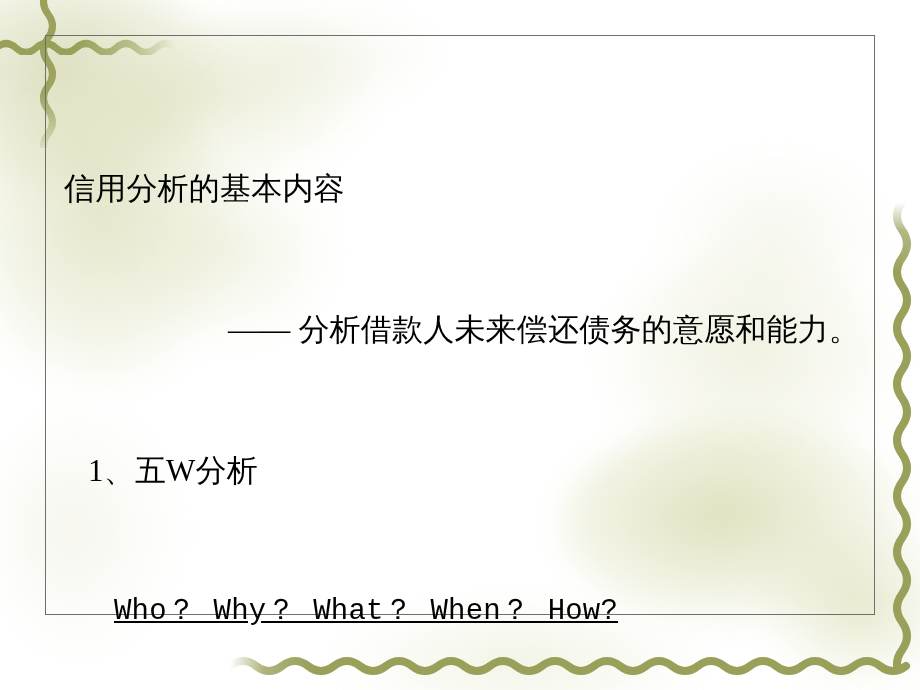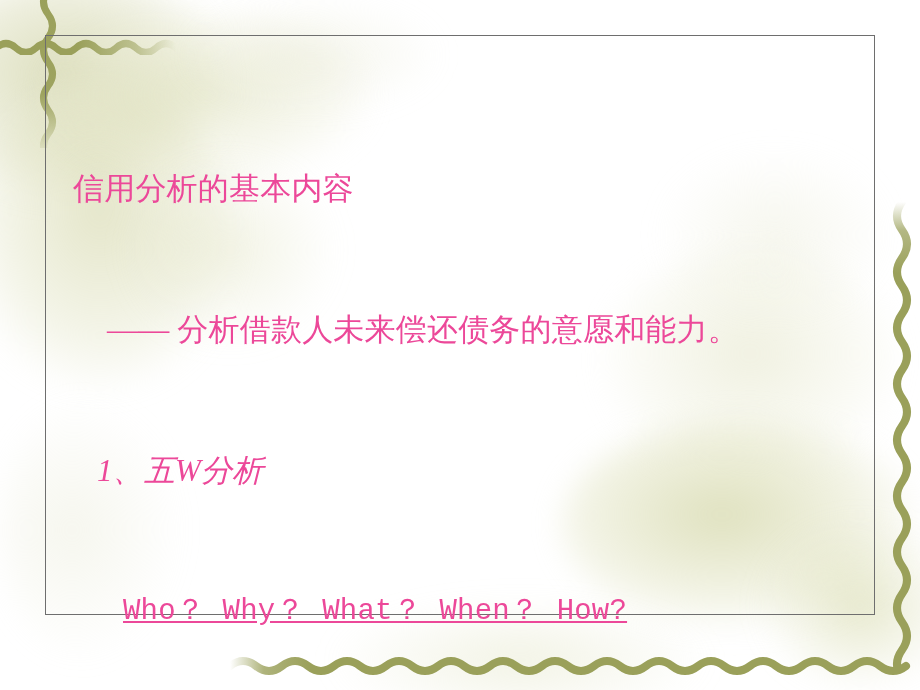--- a/index.html
+++ b/index.html
@@ -60,37 +60,37 @@
     top: 35px;
     width: 830px;
     height: 580px;
     border: 1px solid #6e6e6e;
     box-sizing: border-box;
     background: transparent;
   }
 
   #body-text {
     position: absolute;
-    left: 45px;
+    left: 36px;
     top: 35px;
     width: 830px;
     height: 580px;
     box-sizing: border-box;
     padding: 36px 6px 0 18px;
-    color: #ec4899;
+    color: #000000;
     font-size: 31px;
     line-height: 47px;
     letter-spacing: 0.2px;
     white-space: pre;
   }
   .ln { display: block; white-space: pre; }
 
   .i0 { padding-left: 10px; }
-  .i1 { padding-left: 44px; }
-  .i2 { padding-left: 34px; font-style: italic; }
+  .i1 { padding-left: 44px; text-align: right; }
+  .i2 { padding-left: 34px; }
   .i3 { padding-left: 60px; text-decoration: underline; }
 
   .mono { font-family: "Liberation Mono", "DejaVu Sans Mono", monospace; font-size: 29px; }
 </style>
 </head>
 <body>
 
 <div id="slide">
 
   <div class="wm wm-a"></div>

